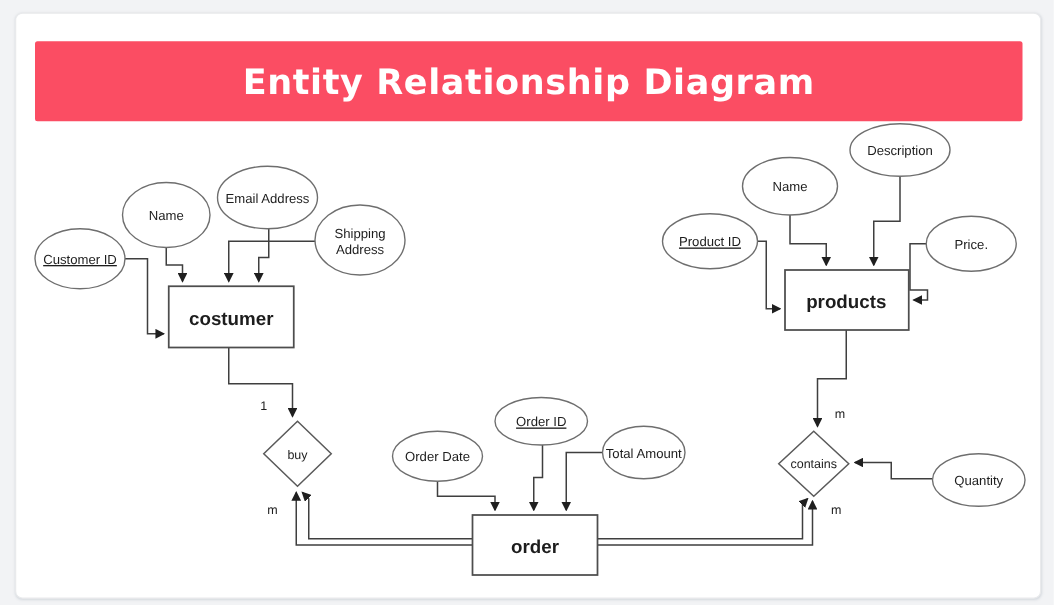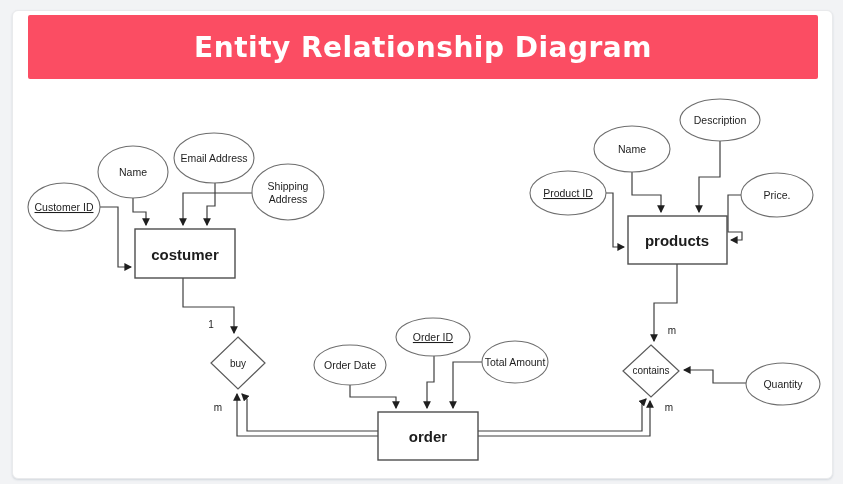--- a/index.html
+++ b/index.html
@@ -7,21 +7,21 @@
     width:843px;height:484px;position:relative;overflow:hidden;
     background:#f2f3f5;
     font-family:"Liberation Sans", sans-serif;
   }
   .card{
     position:absolute;left:12px;top:10px;width:819px;height:467px;
     background:#ffffff;border:1px solid #e9eaec;border-radius:6px;
     box-shadow:0 1px 2px rgba(120,135,150,.25);
   }
   .banner{
-    position:absolute;left:28px;top:15px;width:790px;height:64px;
+    position:absolute;left:28px;top:33px;width:790px;height:64px;
     background:#fb4d63;border-radius:2px;
     display:flex;align-items:center;justify-content:center;
   }
   .banner-title{
     color:#ffffff;font-family:"DejaVu Sans", sans-serif;
     font-weight:700;font-size:28px;letter-spacing:.5px;
   }
   svg.diagram{position:absolute;left:0;top:0;}
   text{font-family:"Liberation Sans", sans-serif;fill:#1d1d1d;}
   .attr-text{font-size:10.5px;}

